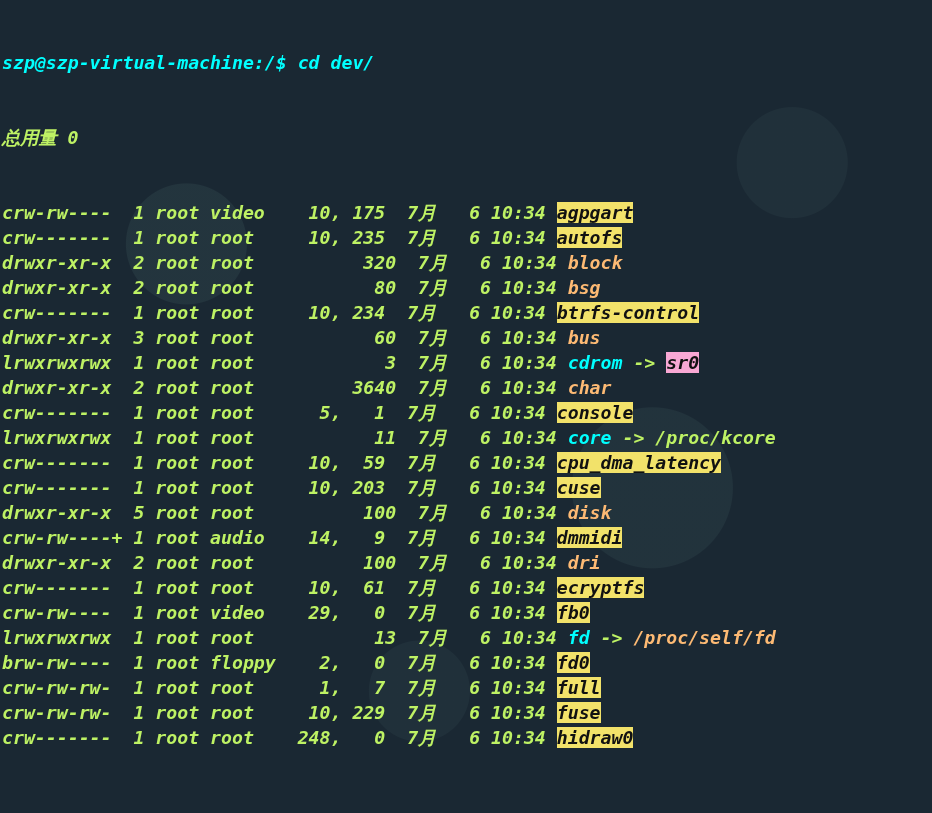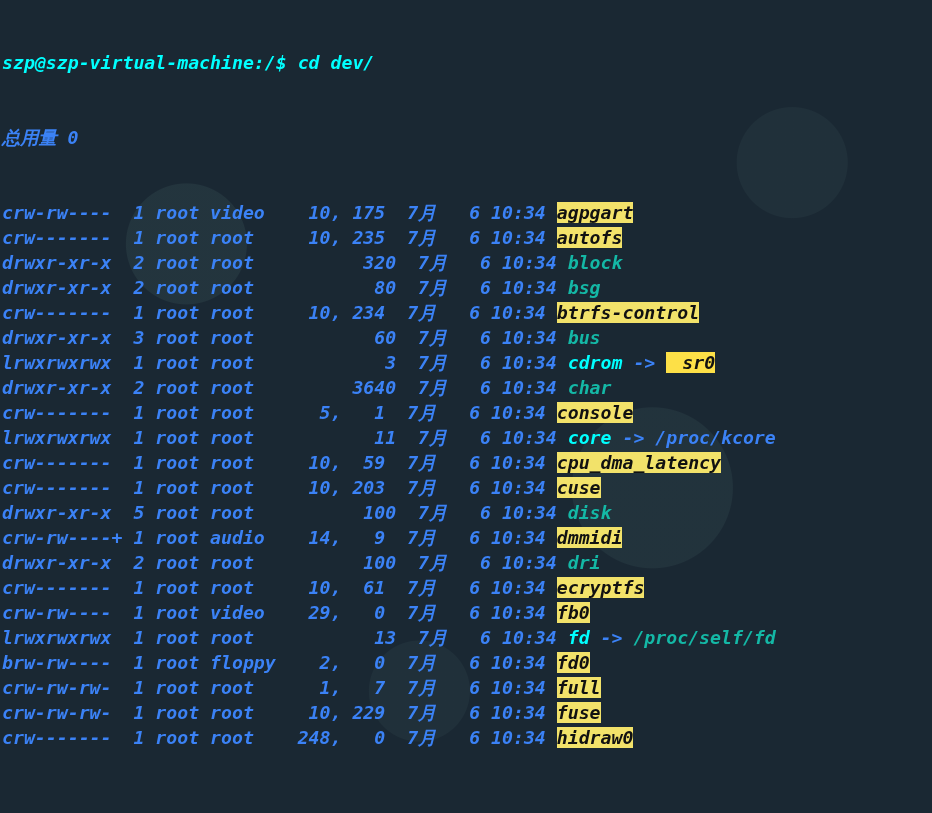--- a/index.html
+++ b/index.html
@@ -28,26 +28,26 @@
       radial-gradient(circle at 85% 20%, rgba(180,255,230,0.04) 0 55px, transparent 56px);
     pointer-events: none;
     z-index: 0;
   }
   .term {
     position: relative;
     z-index: 1;
     padding: 0 2px;
     white-space: pre;
   }
-  .g  { color: #3b82f6; }   
+  .g  { color: #bef264; }   
   .c  { color: #00ffff; }   
-  .lb { color: #14b8a6; }   
+  .lb { color: #fdba74; }   
   .bk { color: #111111; margin-top: 44px; }   
   .bgY { background: #f2e26a; }
-  .bgO { background: #fde047; padding-left: 16px; }
+  .bgO { background: #f9a8d4; }
   .row { display: block; }
 </style>
 </head>
 <body>
 
 <div class="term">
   <div class="row"><span class="c">szp@szp-virtual-machine</span><span class="c">:</span><span class="c">/</span><span class="c">$</span><span class="c"> </span><span class="c">cd dev/</span></div>
   <div class="row g">总用量 0</div>
   <div id="listing"><div class="row"><span class="g">crw-rw----  1 root video    10, 175  7月   6 10:34 </span><span class="bk bgY">agpgart</span></div><div class="row"><span class="g">crw-------  1 root root     10, 235  7月   6 10:34 </span><span class="bk bgY">autofs</span></div><div class="row"><span class="g">drwxr-xr-x  2 root root          320  7月   6 10:34 </span><span class="lb">block</span></div><div class="row"><span class="g">drwxr-xr-x  2 root root           80  7月   6 10:34 </span><span class="lb">bsg</span></div><div class="row"><span class="g">crw-------  1 root root     10, 234  7月   6 10:34 </span><span class="bk bgY">btrfs-control</span></div><div class="row"><span class="g">drwxr-xr-x  3 root root           60  7月   6 10:34 </span><span class="lb">bus</span></div><div class="row"><span class="g">lrwxrwxrwx  1 root root            3  7月   6 10:34 </span><span class="c">cdrom</span><span class="g"> -&gt; </span><span class="bk bgO">sr0</span></div><div class="row"><span class="g">drwxr-xr-x  2 root root         3640  7月   6 10:34 </span><span class="lb">char</span></div><div class="row"><span class="g">crw-------  1 root root      5,   1  7月   6 10:34 </span><span class="bk bgY">console</span></div><div class="row"><span class="g">lrwxrwxrwx  1 root root           11  7月   6 10:34 </span><span class="c">core</span><span class="g"> -&gt; </span><span class="g">/proc/kcore</span></div><div class="row"><span class="g">crw-------  1 root root     10,  59  7月   6 10:34 </span><span class="bk bgY">cpu_dma_latency</span></div><div class="row"><span class="g">crw-------  1 root root     10, 203  7月   6 10:34 </span><span class="bk bgY">cuse</span></div><div class="row"><span class="g">drwxr-xr-x  5 root root          100  7月   6 10:34 </span><span class="lb">disk</span></div><div class="row"><span class="g">crw-rw----+ 1 root audio    14,   9  7月   6 10:34 </span><span class="bk bgY">dmmidi</span></div><div class="row"><span class="g">drwxr-xr-x  2 root root          100  7月   6 10:34 </span><span class="lb">dri</span></div><div class="row"><span class="g">crw-------  1 root root     10,  61  7月   6 10:34 </span><span class="bk bgY">ecryptfs</span></div><div class="row"><span class="g">crw-rw----  1 root video    29,   0  7月   6 10:34 </span><span class="bk bgY">fb0</span></div><div class="row"><span class="g">lrwxrwxrwx  1 root root           13  7月   6 10:34 </span><span class="c">fd</span><span class="g"> -&gt; </span><span class="lb">/proc/self/fd</span></div><div class="row"><span class="g">brw-rw----  1 root floppy    2,   0  7月   6 10:34 </span><span class="bk bgY">fd0</span></div><div class="row"><span class="g">crw-rw-rw-  1 root root      1,   7  7月   6 10:34 </span><span class="bk bgY">full</span></div><div class="row"><span class="g">crw-rw-rw-  1 root root     10, 229  7月   6 10:34 </span><span class="bk bgY">fuse</span></div><div class="row"><span class="g">crw-------  1 root root    248,   0  7月   6 10:34 </span><span class="bk bgY">hidraw0</span></div></div>
 </div>

